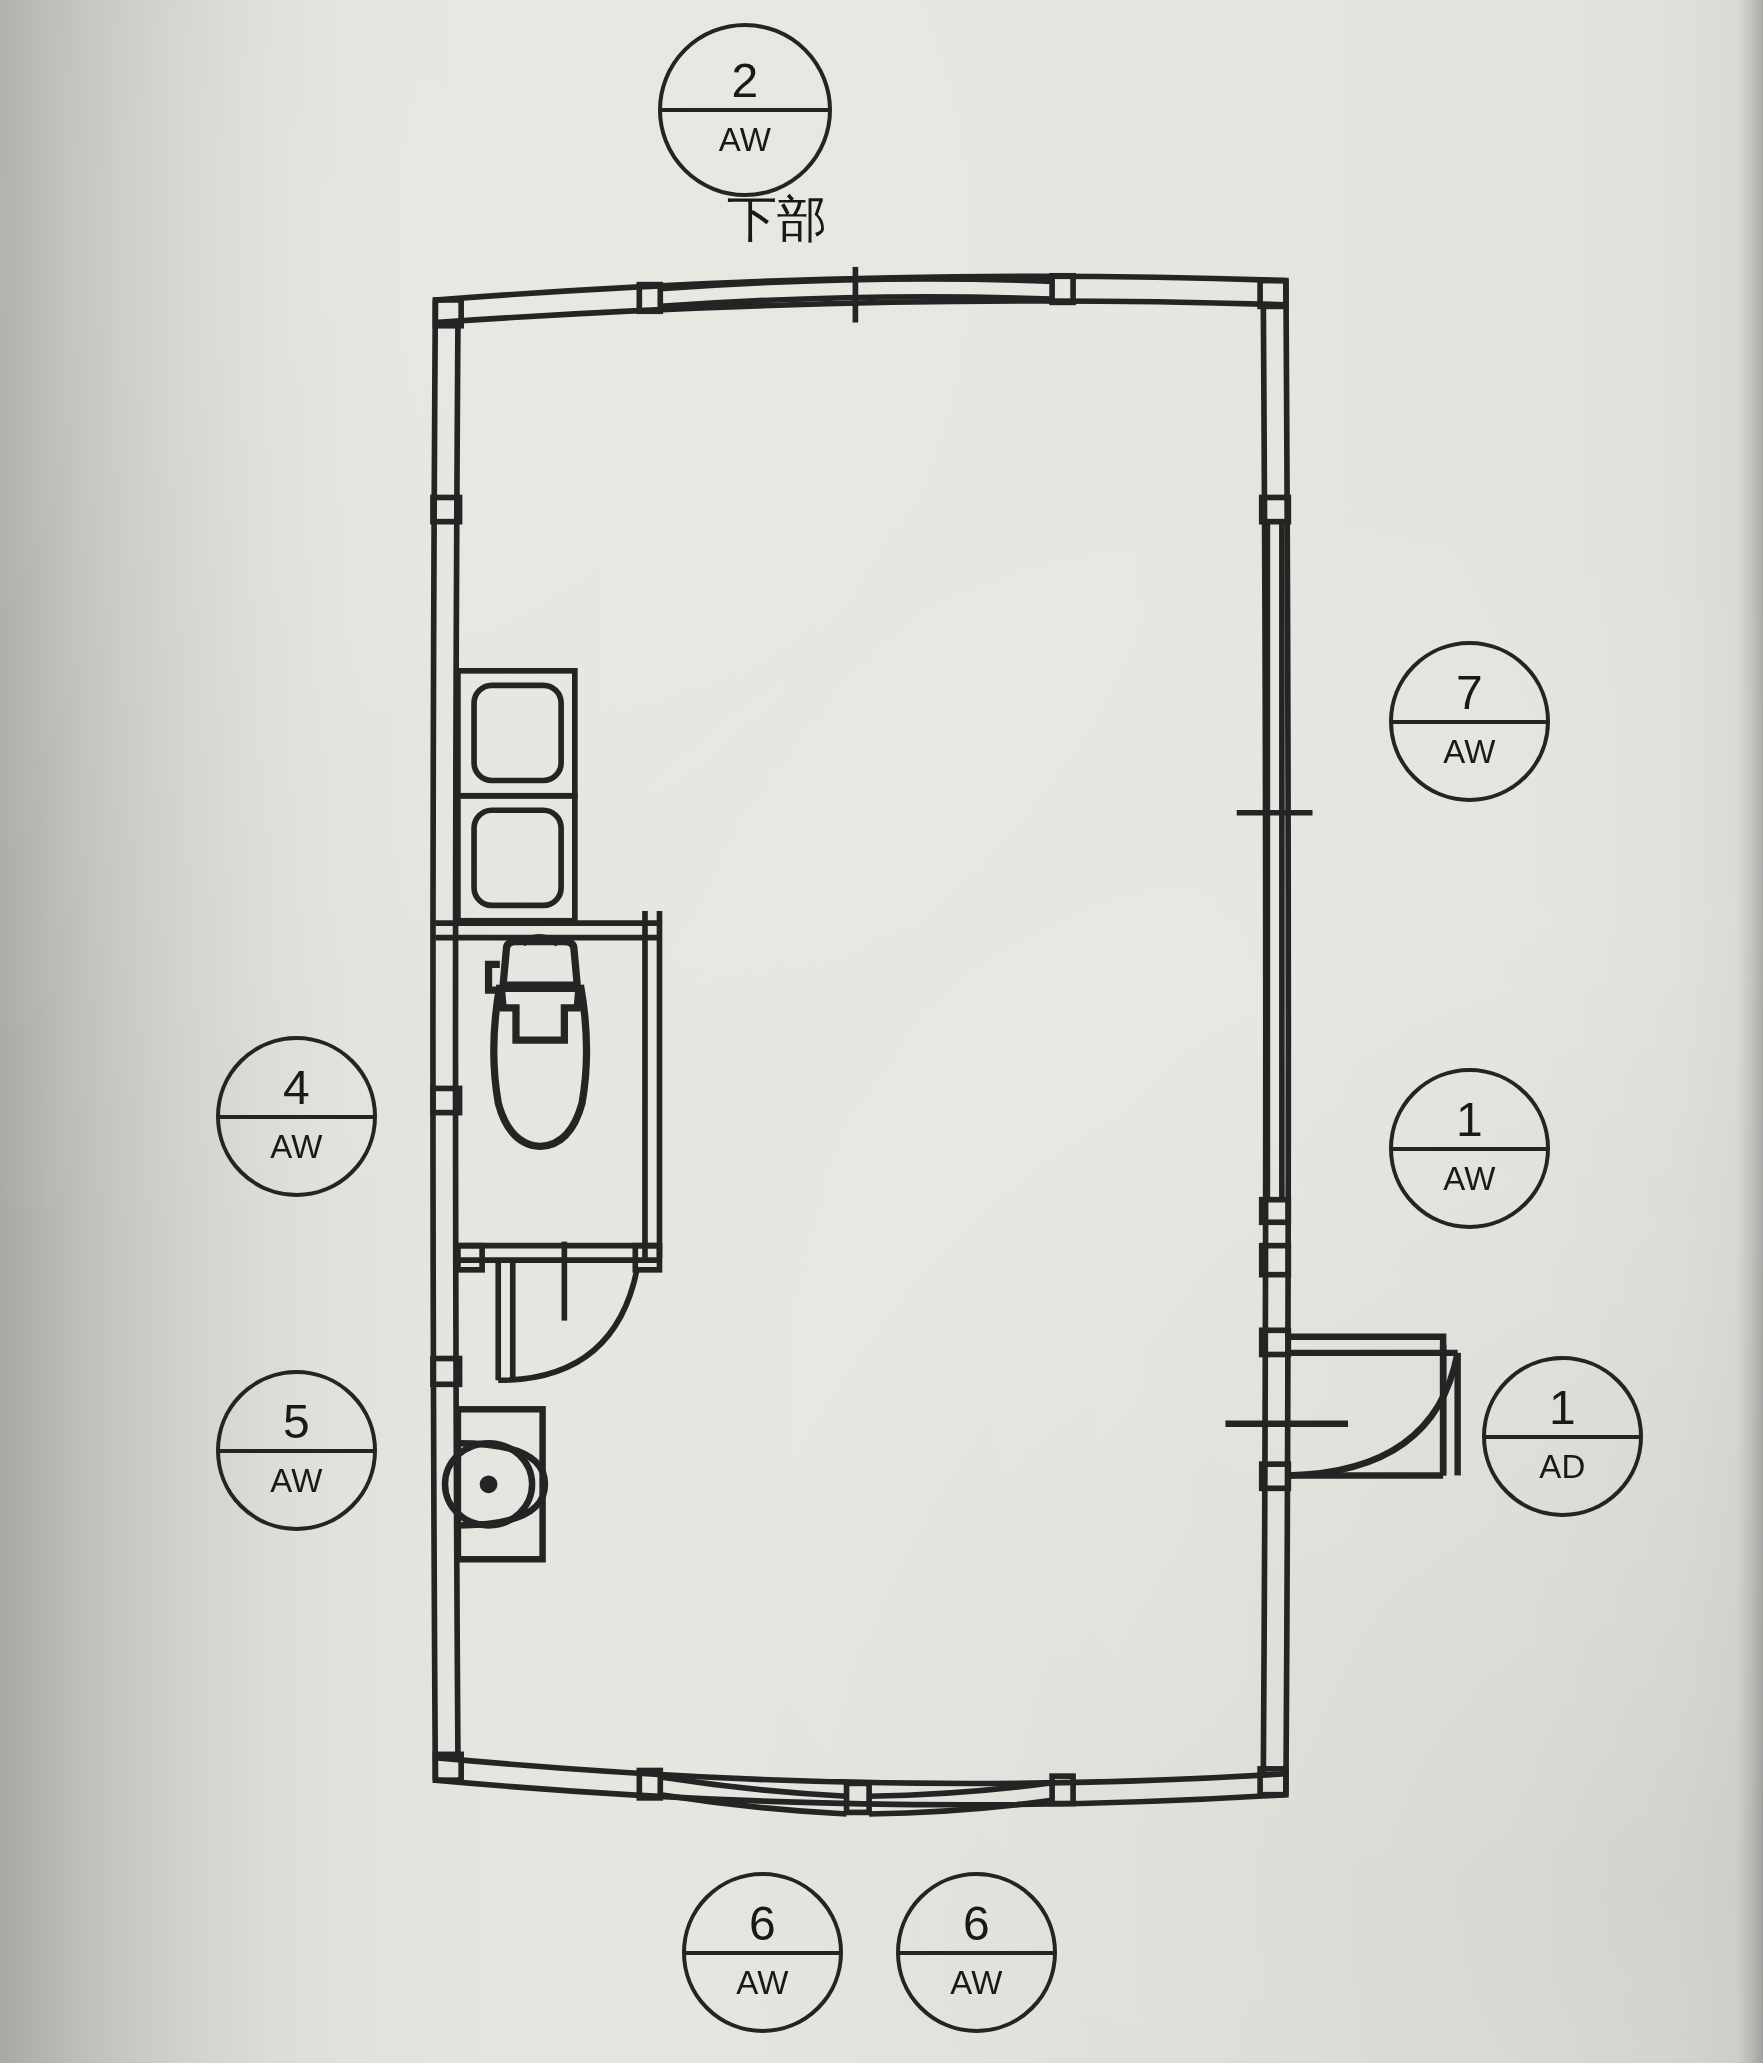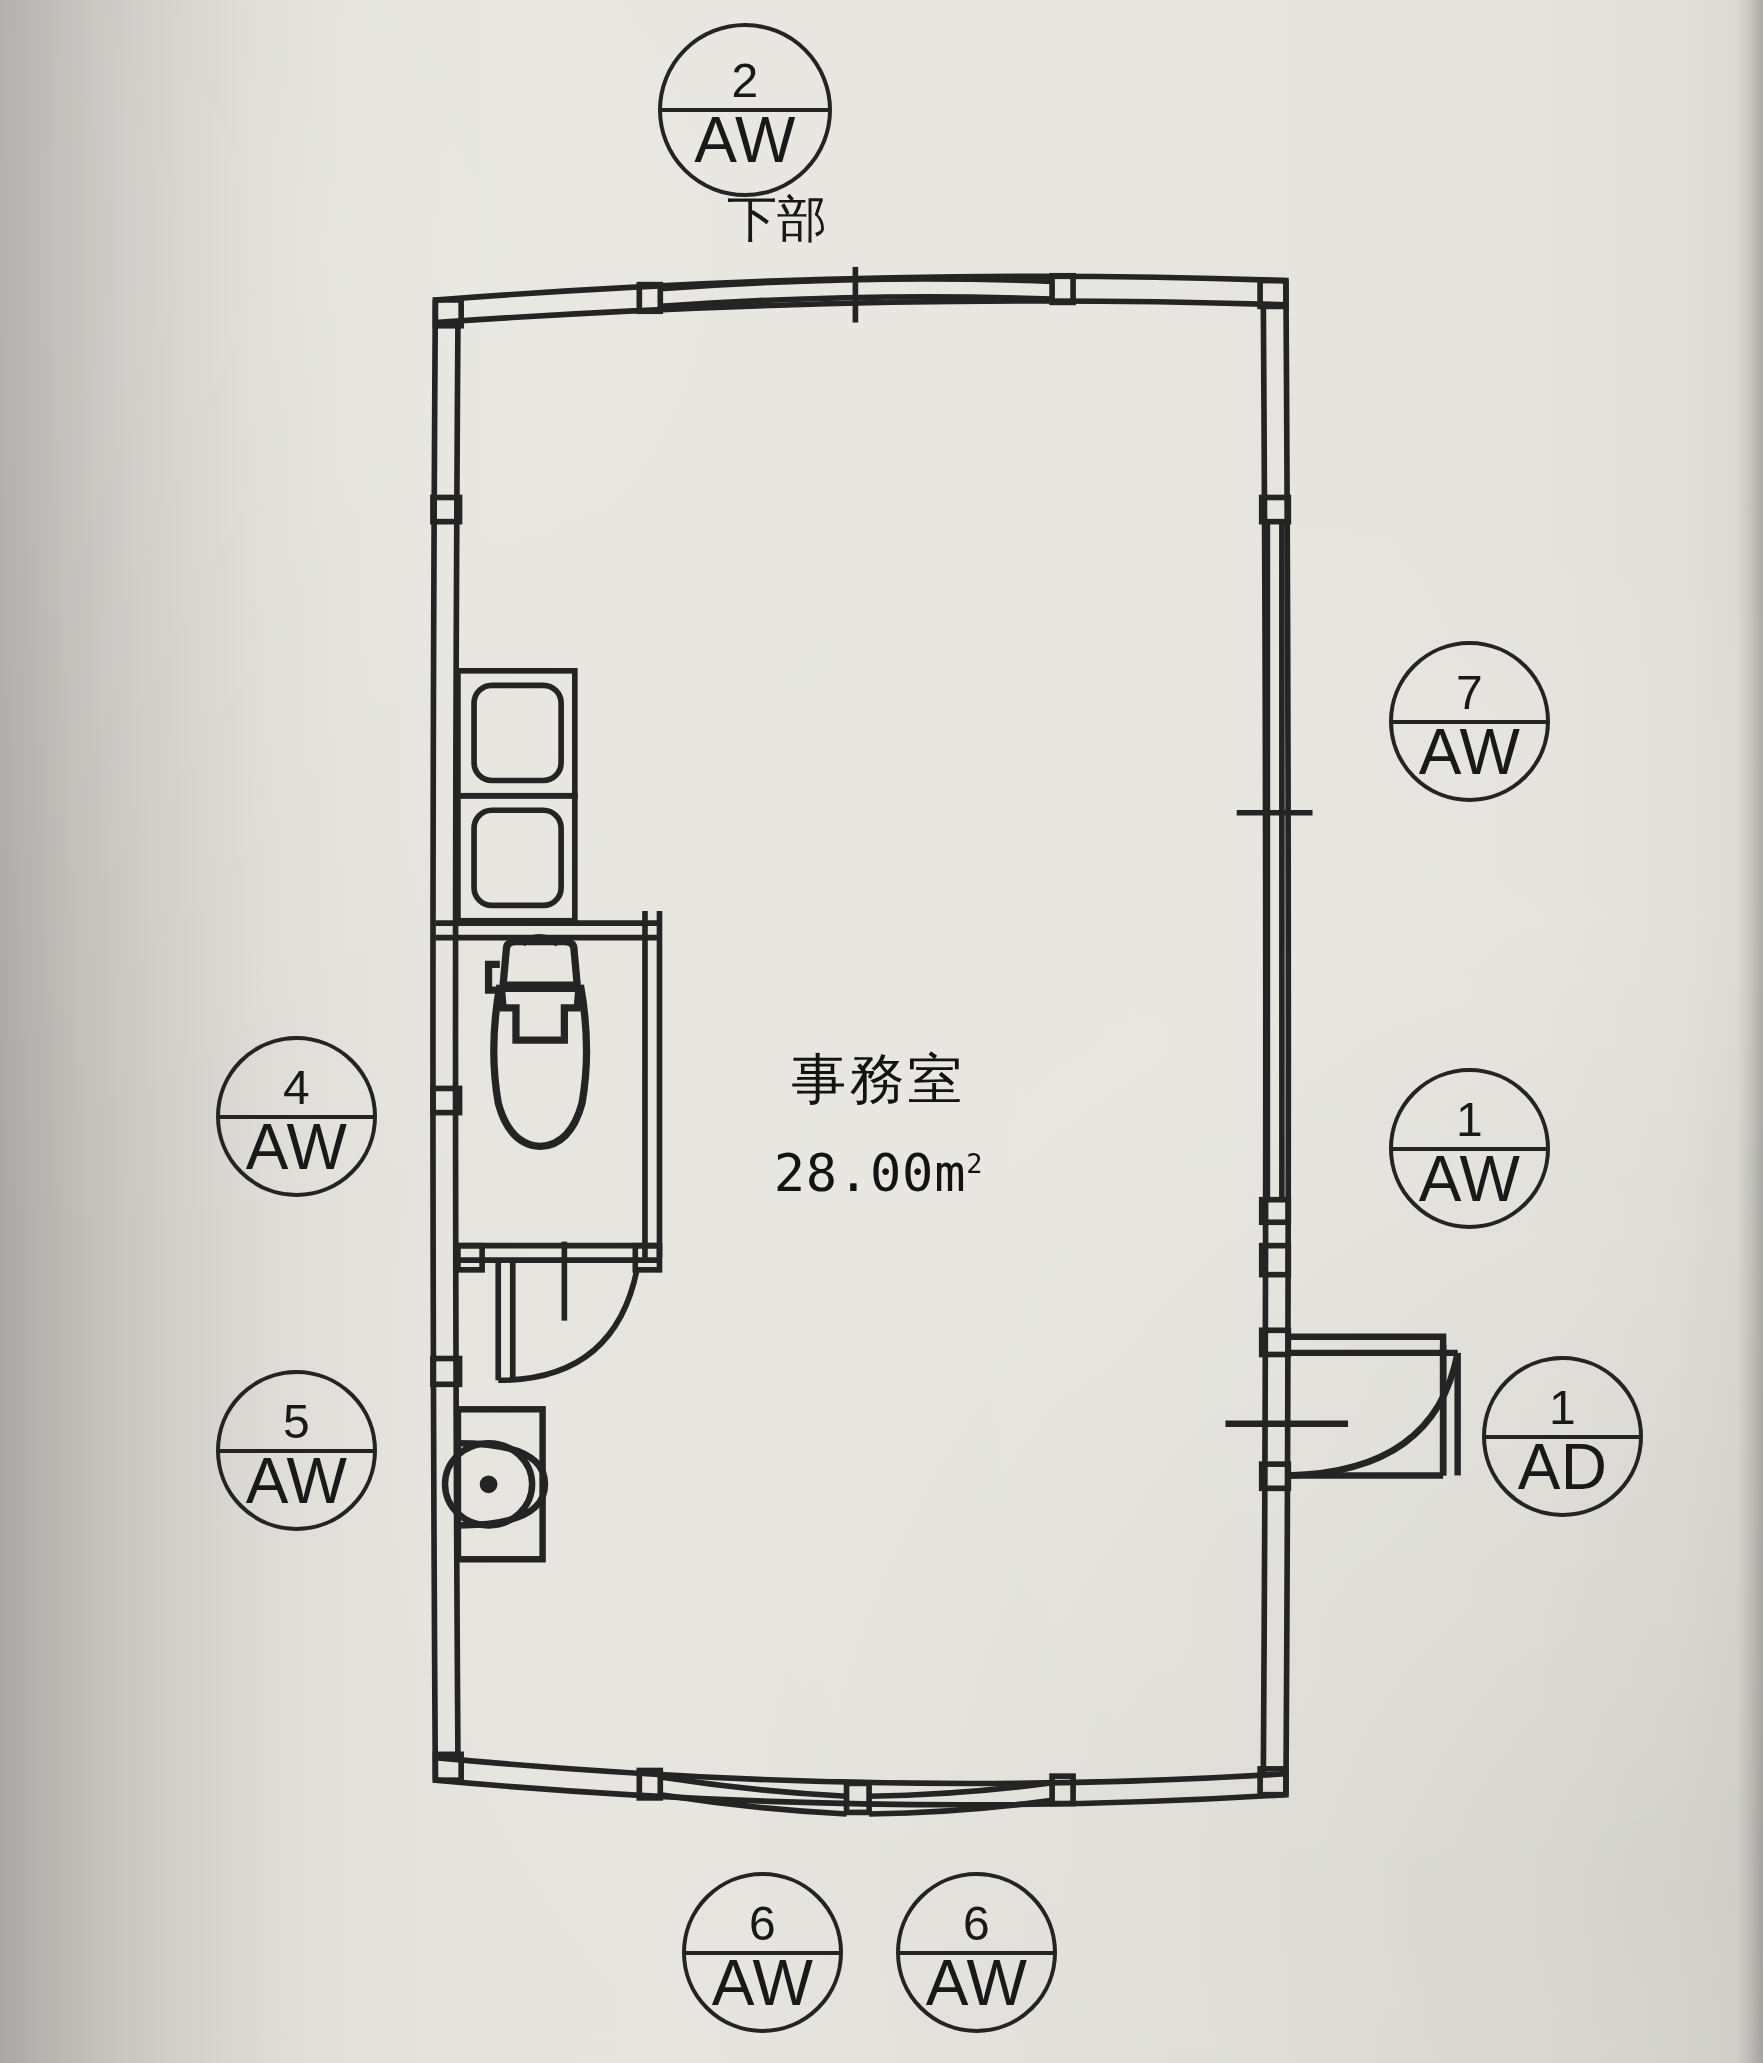--- a/index.html
+++ b/index.html
@@ -82,21 +82,21 @@
     letter-spacing: 0.4px;
   }
   .tag .num {
     bottom: 50%;
     font-size: 48px;
     line-height: 53px;
     margin-bottom: 2.4px;
   }
   .tag .code {
     top: 50%;
-    font-size: 64px;
+    font-size: 33px;
     line-height: 56px;
     margin-top: 2.4px;
   }
   .tag-note {
     position: absolute;
     text-align: center;
     color: #181818;
     font-size: 50px;
     line-height: 53px;
     font-family: "DejaVu Sans", sans-serif;
@@ -300,24 +300,20 @@
       </g>
 
       <g stroke-width="7">
         <rect x="1565" y="1650" width="33" height="30"></rect>
         <rect x="1565" y="1816" width="33" height="30"></rect>
       </g>
 
     </g>
   </svg>
 
-  <div class="room-label" style="left: 653px; top: 1048px; width: 451px;">
-    <div class="room-name">事務室</div>
-    <div class="room-area"><span>28.00</span><span>m</span><sup>2</sup></div>
-  </div>
 
   <div class="tag" style="left: 658px; top: 22.6px; width: 174px; height: 174px;">
     <div class="num">2</div>
     <div class="rule"></div>
     <div class="code">AW</div>
   </div>
   <div class="tag-note" style="left: 690px; top: 193px; width: 174px;">下部</div>
 
   <div class="tag" style="left: 1389px; top: 641px; width: 161px; height: 161px;">
     <div class="num">7</div>

